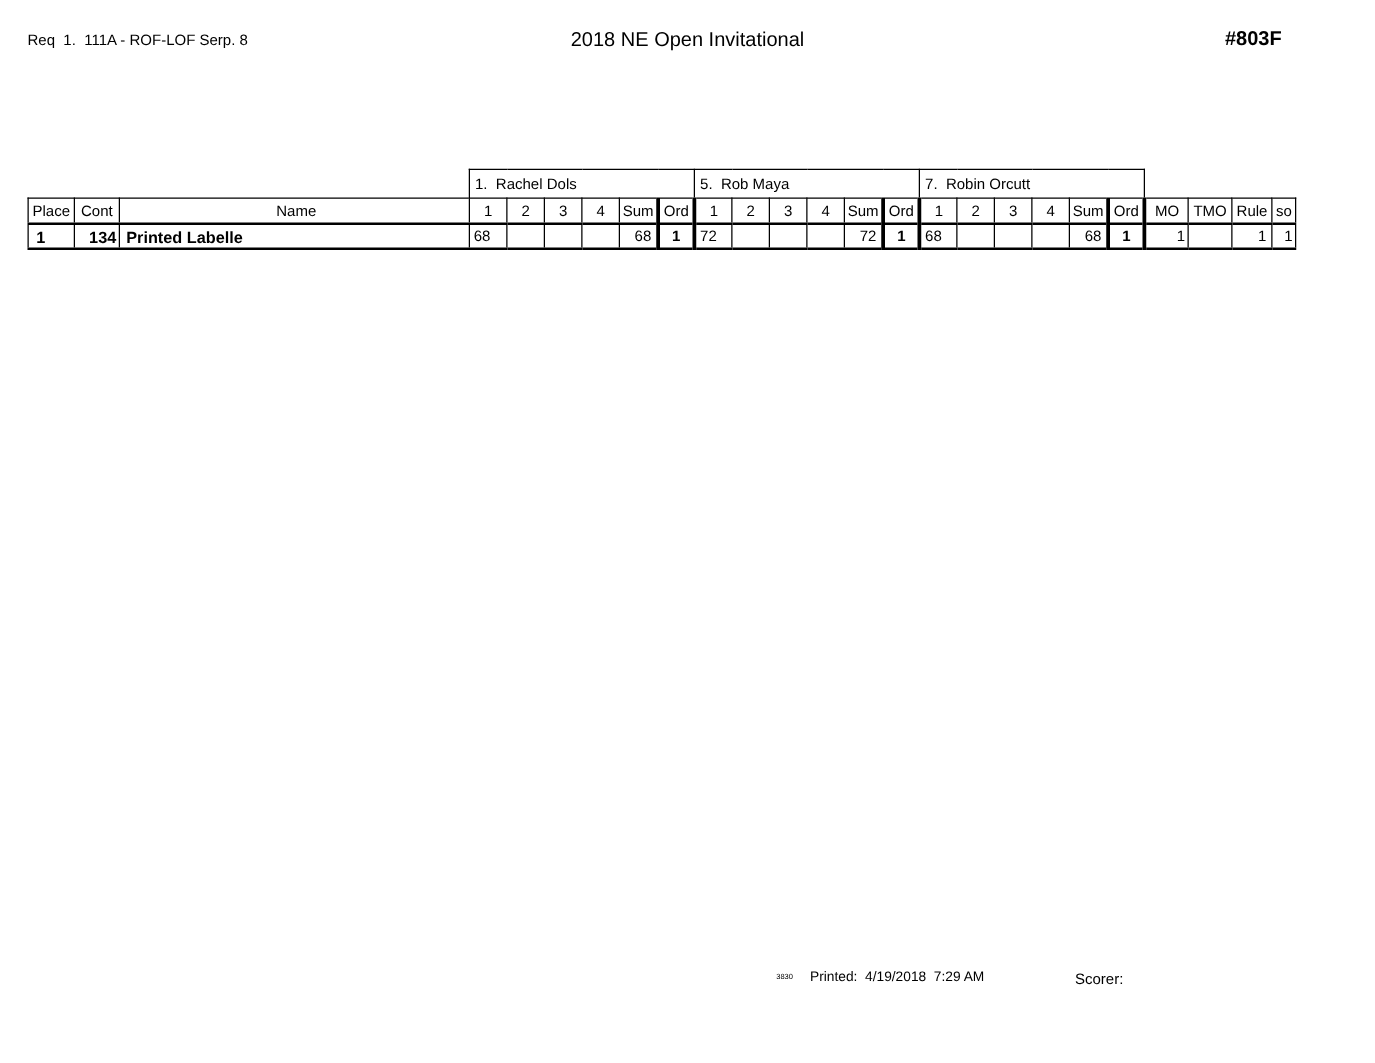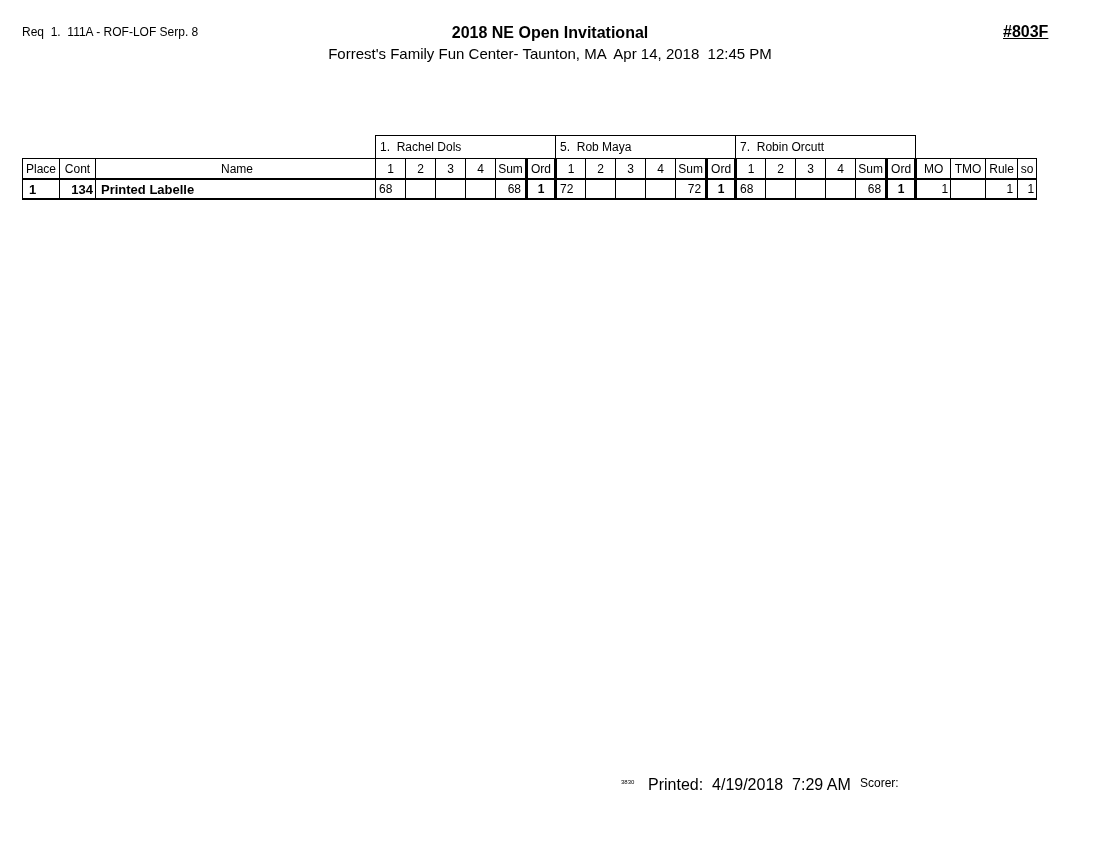--- a/index.html
+++ b/index.html
@@ -3,25 +3,25 @@
 <meta charset="utf-8">
 <style>
   html,body{margin:0;padding:0;background:#ffffff;}
   body{width:1100px;height:850px;position:relative;overflow:hidden;
        font-family:"Liberation Sans",sans-serif;color:#000;}
 
   .pre{white-space:pre;}
 
   
   #req-label{position:absolute;left:22px;top:25px;font-size:12px;}
-  #doc-number{position:absolute;left:1003px;top:23px;font-size:16px;font-weight:bold;text-decoration:underline;}
+  #doc-number{position:absolute;left:980px;top:23px;font-size:16px;font-weight:bold;}
 
   
   #header-block{position:absolute;left:0;top:24px;width:1100px;text-align:center;}
-  #header-block .title{font-size:16px;font-weight:bold;line-height:18px;margin:0;}
+  #header-block .title{font-size:16px;font-weight:normal;line-height:18px;margin:0;}
   #header-block .venue{font-size:15px;line-height:17px;margin:3px 0 0 0;}
   #header-block .event{font-size:19px;font-weight:bold;line-height:21px;margin:2px 0 0 0;}
   #header-block .report{font-size:15px;line-height:17px;margin:5px 0 0 0;}
 
   
   #results-wrap{position:absolute;left:22px;top:135px;}
   table{border-collapse:collapse;table-layout:fixed;width:1014px;font-size:12px;}
   td{border:1px solid #000;padding:0 2px;overflow:hidden;white-space:nowrap;}
   tr.judge-row td{height:22px;}
   tr.head-row td{height:19px;text-align:center;}
@@ -33,32 +33,31 @@
   tr.data-row td.ordcol{font-weight:bold;}
   td.scorecell{text-align:left;padding-left:3px;}
   td.sumcell{text-align:right;padding-right:4px;}
   td.ctr{text-align:right;}
   td.rt{text-align:right;padding-right:4px;}
   td.b{font-weight:bold;font-size:13px;}
   tr.data-row td.place-cell{text-align:left;padding-left:6px;}
 
   
   #version-mark{position:absolute;left:621px;top:779px;font-size:6px;}
-  #printed-label{position:absolute;left:648px;top:776px;font-size:16px;}
+  #printed-label{position:absolute;left:648px;top:776px;font-size:11px;}
   #scorer-label{position:absolute;left:860px;top:776px;font-size:12px;}
 </style>
 </head>
 <body>
 
 <div id="req-label" class="pre">Req  1.  111A - ROF-LOF Serp. 8</div>
 <div id="doc-number">#803F</div>
 
 <div id="header-block">
   <div class="title pre">2018 NE Open Invitational</div>
-  <div class="venue pre">Forrest's Family Fun Center- Taunton, MA  Apr 14, 2018  12:45 PM</div>
 </div>
 
 <div id="results-wrap">
 <table>
   <colgroup>
     <col style="width:37px">
         <col style="width:36px">
         <col style="width:280px">
     <col style="width:30px">
         <col style="width:30px">

